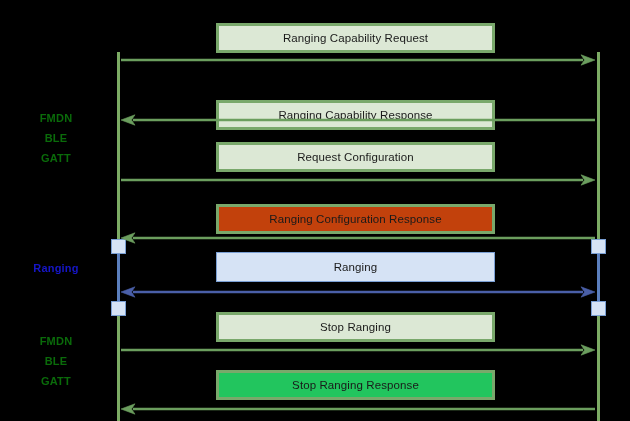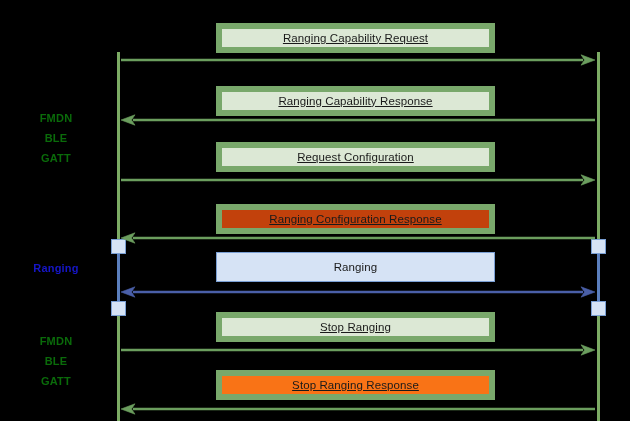--- a/index.html
+++ b/index.html
@@ -52,22 +52,21 @@
     align-items: center;
     justify-content: center;
     font-size: 11.5px;
     line-height: 1.1;
     color: #1a1a1a;
     letter-spacing: 0.1px;
     white-space: nowrap;
   }
   .msg-box.green {
     background: #dce8d5;
-    border: 6px solid #15803d;
-    text-decoration: underline;
+    border: 3px solid #15803d;
   }
   .msg-box.blue {
     background: #d6e3f5;
     border: 1px solid #7a9fd4;
   }
 
   
   .arrow {
     position: absolute;
     height: 16px;
@@ -104,21 +103,21 @@
     <div class="act-node" style="left: 591px; top: 301px; background: rgb(214, 227, 245); border-color: rgb(122, 159, 212);"></div>
     <div class="msg-box green" style="top: 23px; background: rgb(220, 232, 213); border-color: rgb(121, 168, 107);">
       <span>Ranging Capability Request</span>
     </div>
     <div class="arrow" style="left: 121px; top: 52px; width: 474px;">
       <svg width="474" height="16" viewBox="0 0 474 16">
         <line x1="0" y1="8" x2="462" y2="8" stroke="#6b9e5e" stroke-width="2.4"></line>
         <path d="M 474 8 L 460 2.8 L 463.5 8 L 460 13.2 Z" fill="#6b9e5e" stroke="#6b9e5e" stroke-width="0.6"></path>
       </svg>
     </div>
-    <div class="msg-box green" style="top: 86px; background: rgb(220, 232, 213); border-color: rgb(121, 168, 107);">
+    <div class="msg-box green" style="top: 100px; background: rgb(220, 232, 213); border-color: rgb(121, 168, 107);">
       <span>Ranging Capability Response</span>
     </div>
     <div class="arrow" style="left: 121px; top: 112px; width: 474px;">
       <svg width="474" height="16" viewBox="0 0 474 16">
         <line x1="12" y1="8" x2="474" y2="8" stroke="#6b9e5e" stroke-width="2.4"></line>
         <path d="M 0 8 L 14 2.8 L 10.5 8 L 14 13.2 Z" fill="#6b9e5e" stroke="#6b9e5e" stroke-width="0.6"></path>
       </svg>
     </div>
     <div class="msg-box green" style="top: 142px; background: rgb(220, 232, 213); border-color: rgb(121, 168, 107);">
       <span>Request Configuration</span>
@@ -150,21 +149,21 @@
     </div>
     <div class="msg-box green" style="top: 312px; background: rgb(220, 232, 213); border-color: rgb(121, 168, 107); text-align: right;">
       <span>Stop Ranging</span>
     </div>
     <div class="arrow" style="left: 121px; top: 342px; width: 474px;">
       <svg width="474" height="16" viewBox="0 0 474 16">
         <line x1="0" y1="8" x2="462" y2="8" stroke="#6b9e5e" stroke-width="2.4"></line>
         <path d="M 474 8 L 460 2.8 L 463.5 8 L 460 13.2 Z" fill="#6b9e5e" stroke="#6b9e5e" stroke-width="0.6"></path>
       </svg>
     </div>
-    <div class="msg-box green" style="top: 370px; background: #f97316; border-color: rgb(121, 168, 107);">
+    <div class="msg-box green" style="top: 370px; background: #22c55e; border-color: rgb(121, 168, 107);">
       <span>Stop Ranging Response</span>
     </div>
     <div class="arrow" style="left: 121px; top: 401px; width: 474px;">
       <svg width="474" height="16" viewBox="0 0 474 16">
         <line x1="12" y1="8" x2="474" y2="8" stroke="#6b9e5e" stroke-width="2.4"></line>
         <path d="M 0 8 L 14 2.8 L 10.5 8 L 14 13.2 Z" fill="#6b9e5e" stroke="#6b9e5e" stroke-width="0.6"></path>
       </svg>
     </div>
     <div class="phase-label green" style="top: 108px; left: 18px; width: 76px; color: rgb(10, 107, 10);">
       <span>FMDN</span>

